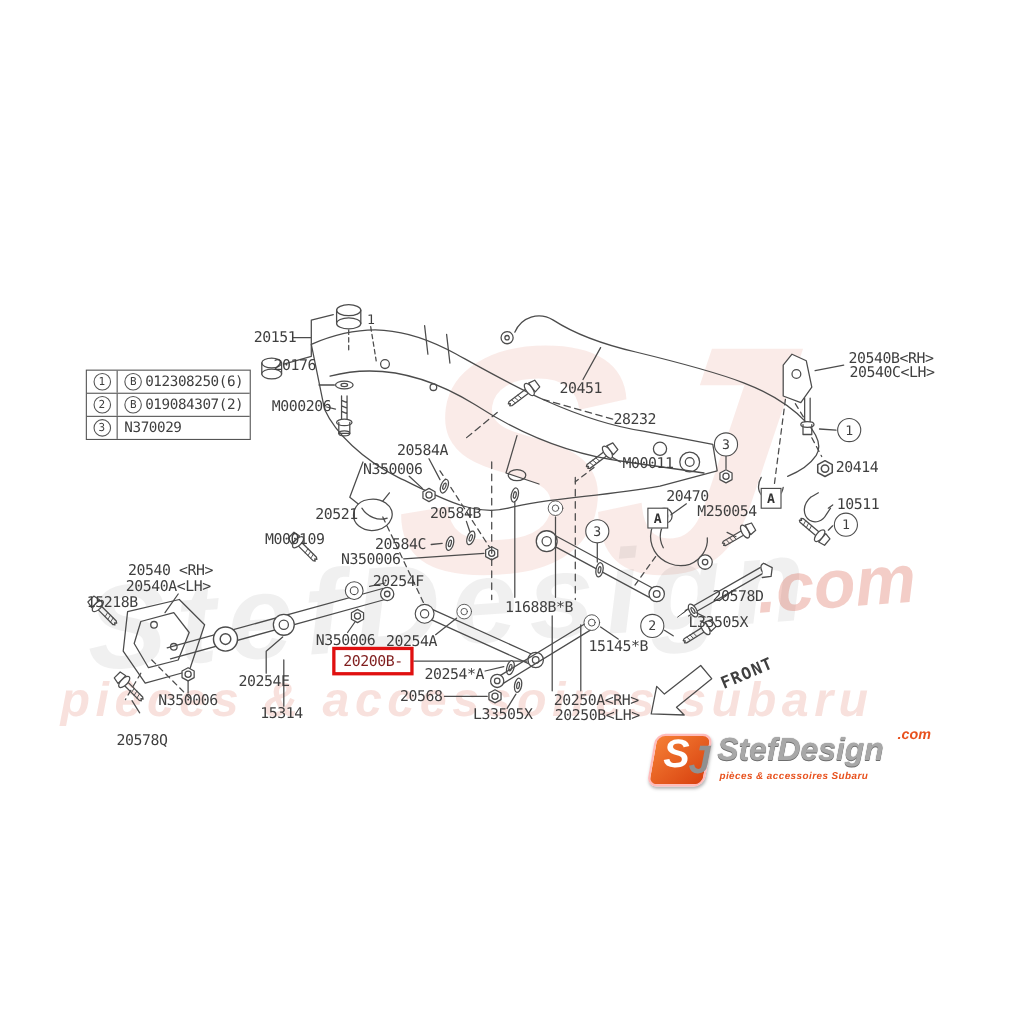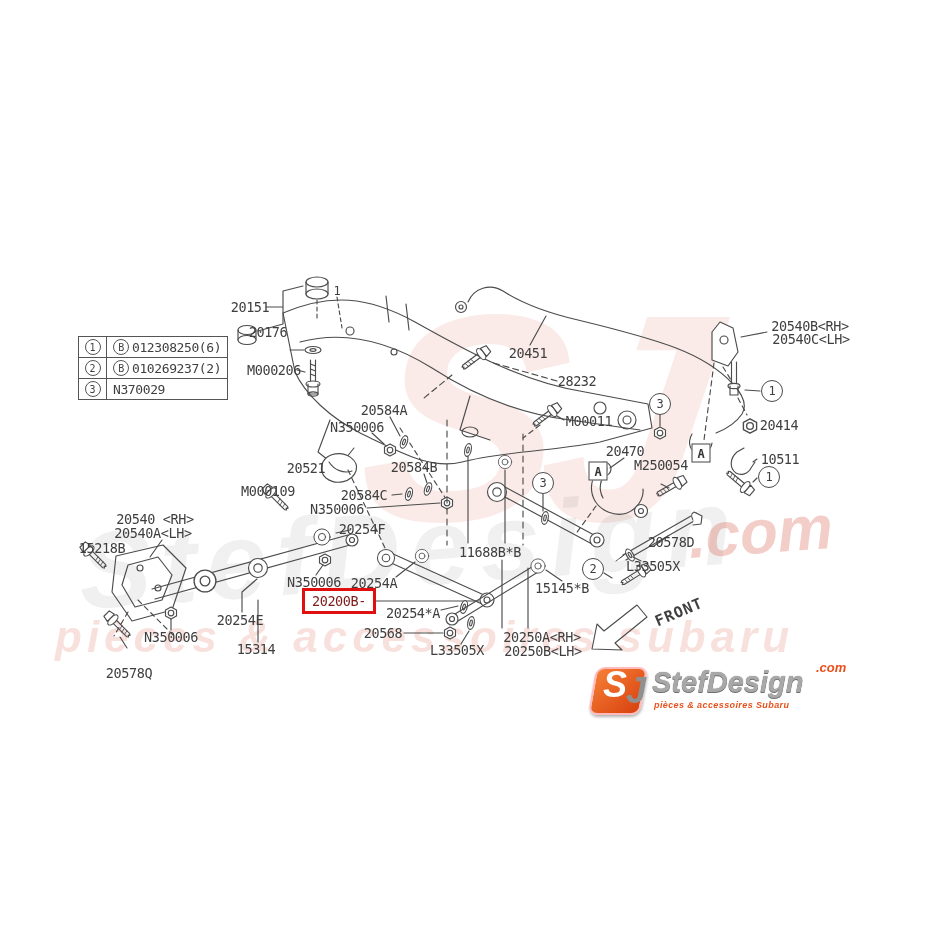--- a/index.html
+++ b/index.html
@@ -279,21 +279,21 @@
           <span class="circ">B</span>
           <span>012308250(6)</span>
         </div>
     </div>
     <div class="lg-row">
       <div class="lg-num">
           <span class="circ">2</span>
         </div>
       <div class="lg-code">
           <span class="circ">B</span>
-          <span>010269237(2)</span>
+          <span>019084307(2)</span>
         </div>
     </div>
     <div class="lg-row">
       <div class="lg-num">
           <span class="circ">3</span>
         </div>
       <div class="lg-code">
           <span>N370029</span>
         </div>
     </div>

